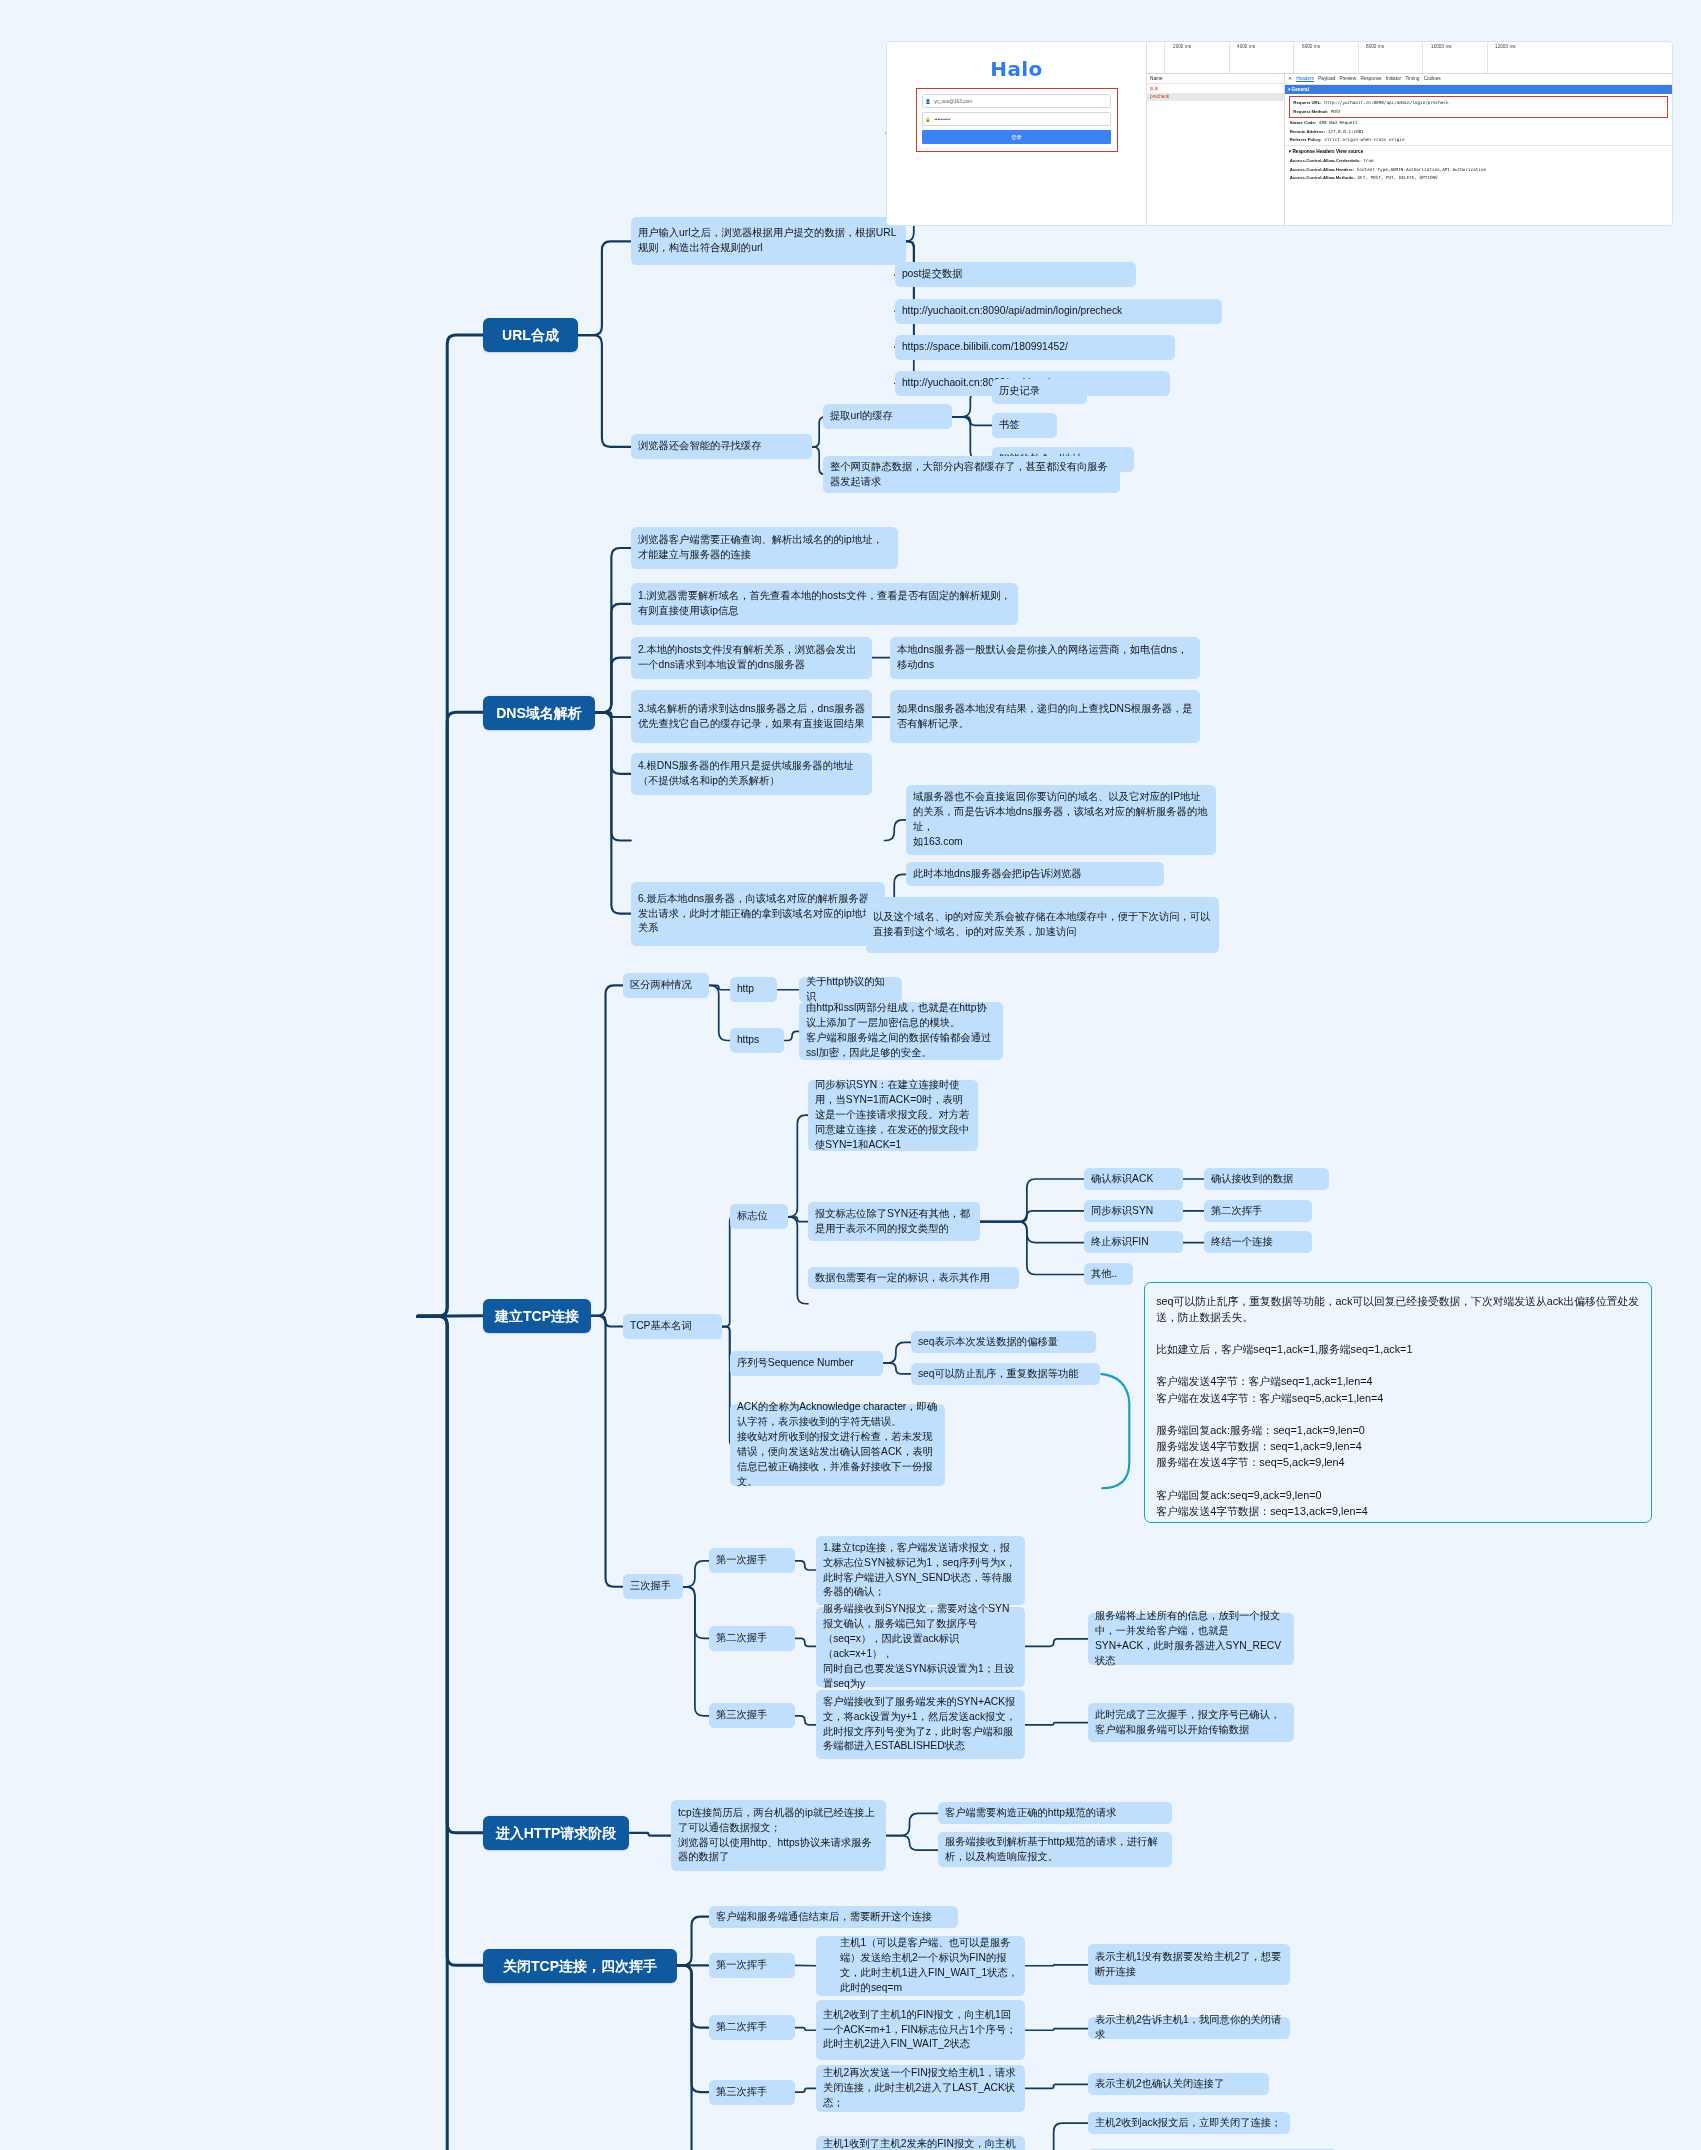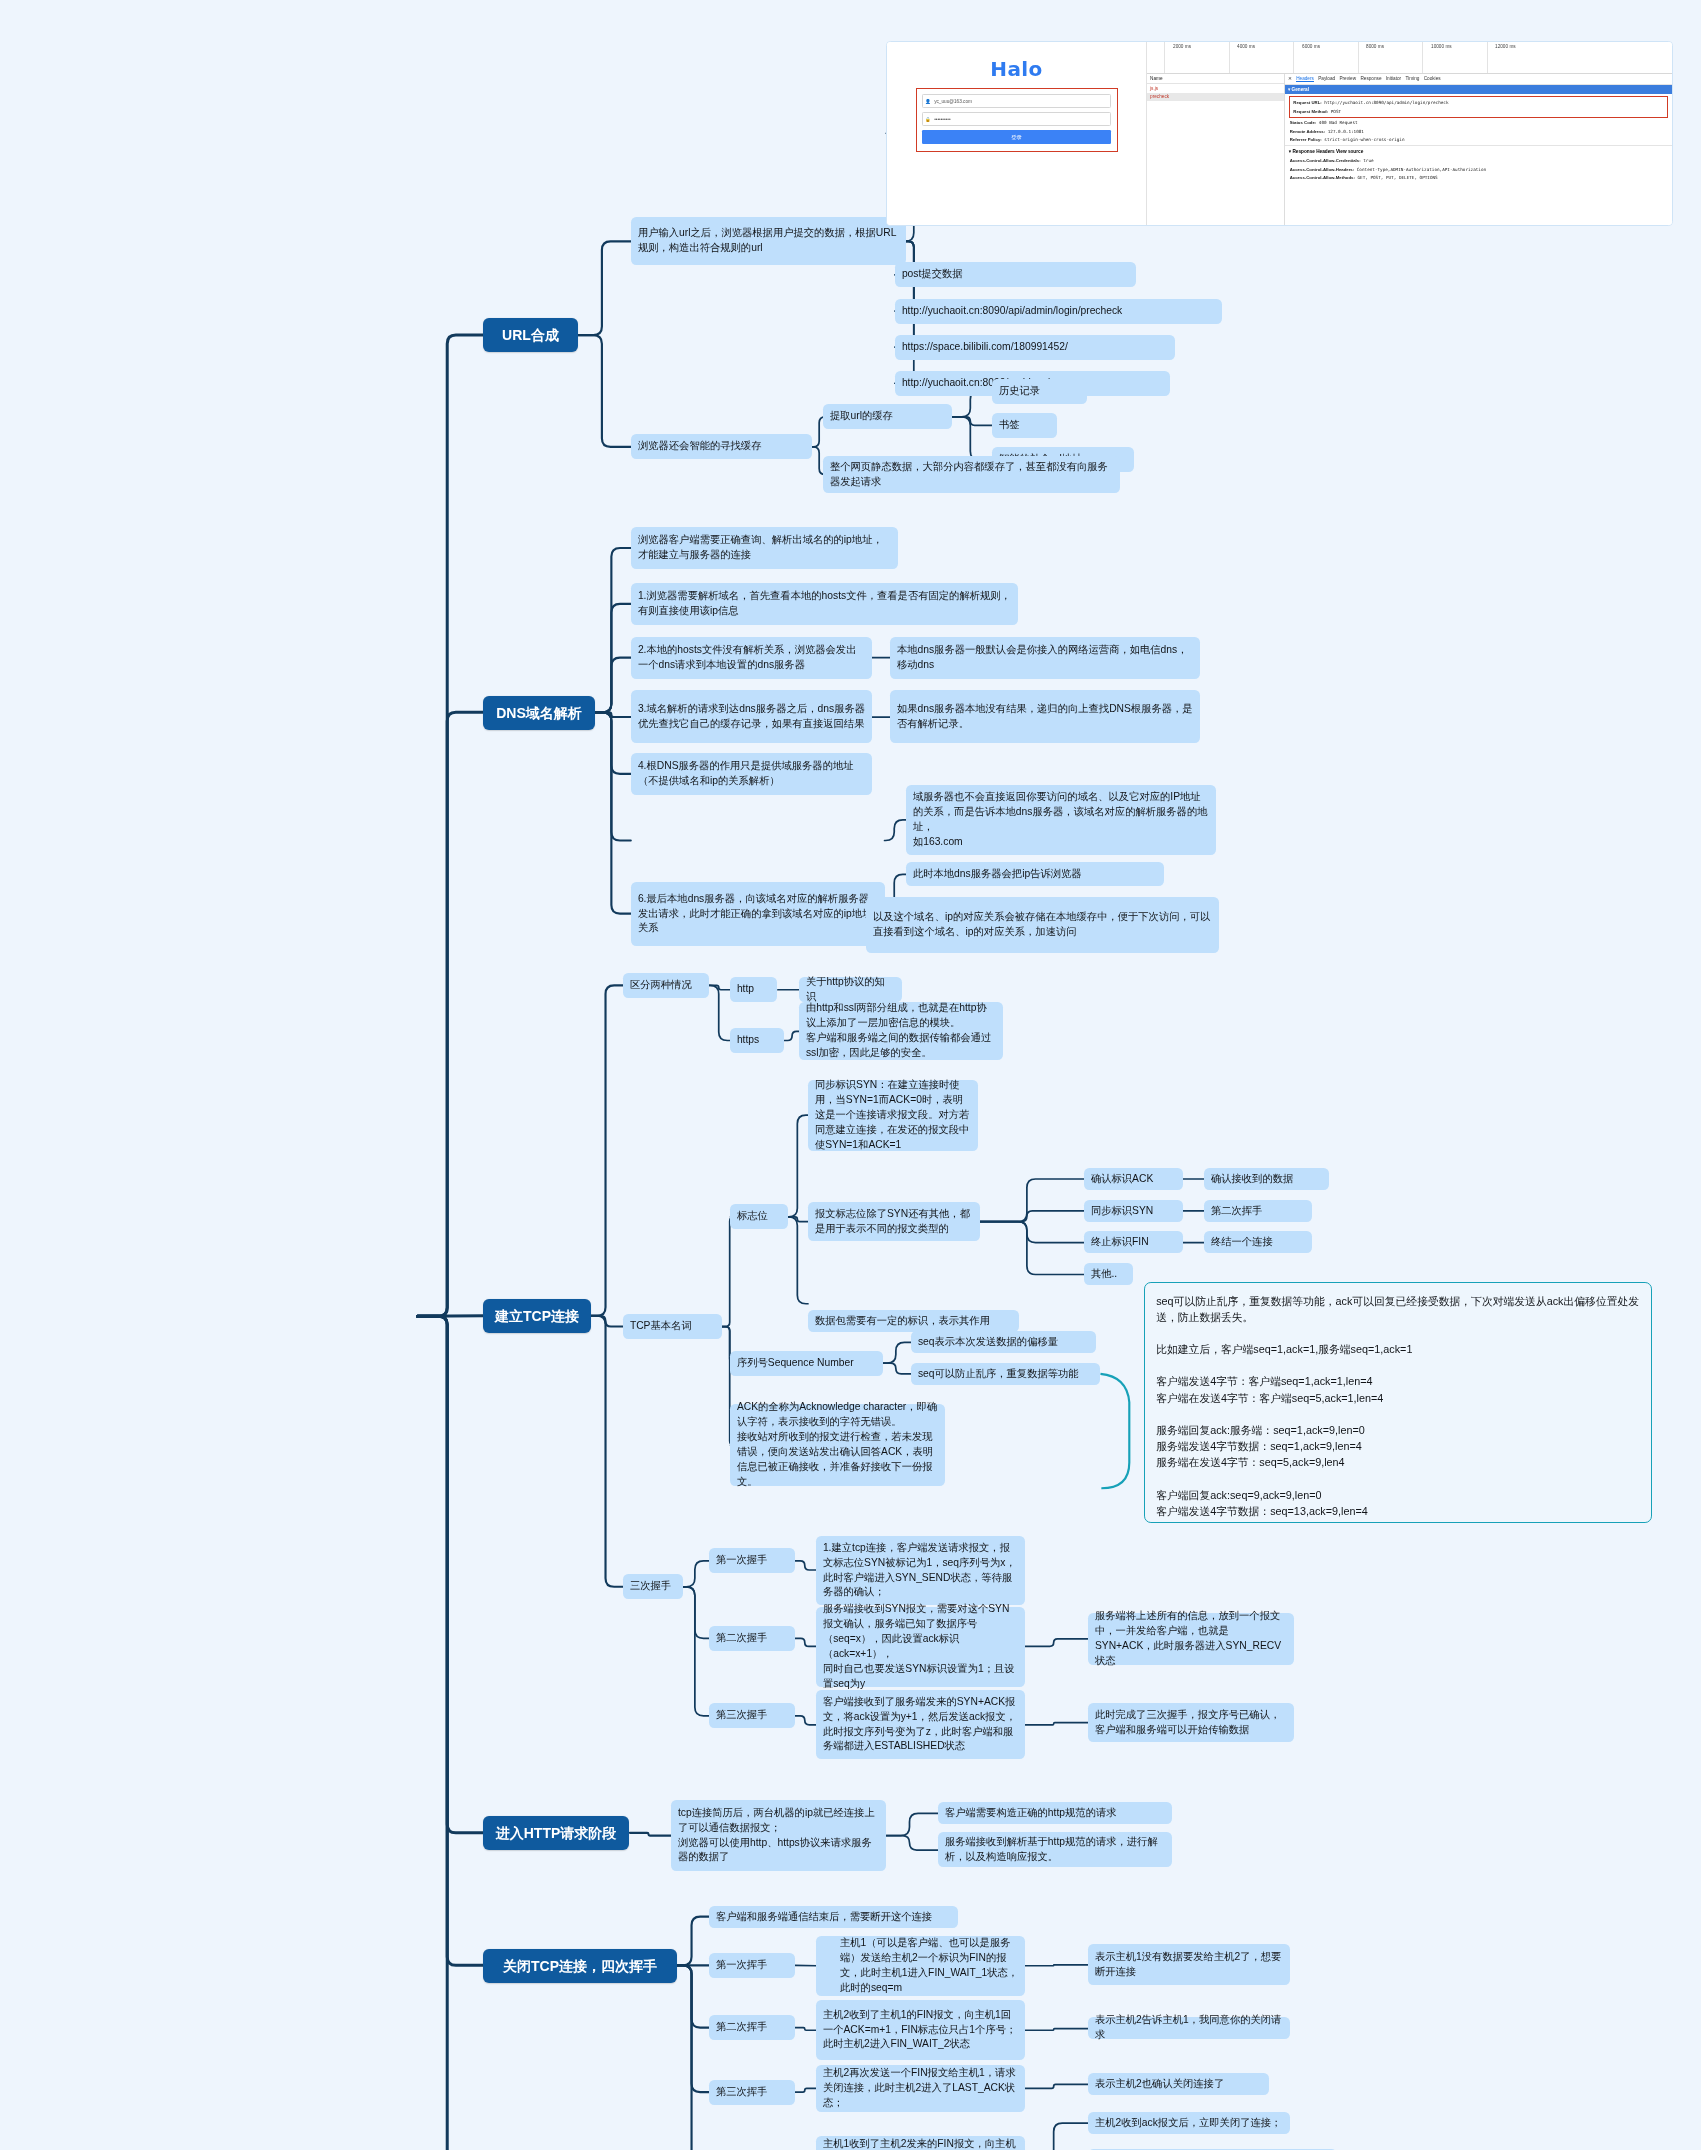--- a/index.html
+++ b/index.html
@@ -392,21 +392,21 @@
     </div>
     <div class="node leaf " style="left: 1204px; top: 1168px; width: 125px; height: 22.4px;">
       <span style="white-space: pre-line;">确认接收到的数据</span>
     </div>
     <div class="node leaf " style="left: 1204px; top: 1200px; width: 108px; height: 22.4px;">
       <span style="white-space: pre-line;">第二次挥手</span>
     </div>
     <div class="node leaf " style="left: 1204px; top: 1231px; width: 108px; height: 22.4px;">
       <span style="white-space: pre-line;">终结一个连接</span>
     </div>
-    <div class="node leaf " style="left: 808px; top: 1310px; width: 211px; height: 22.4px;">
+    <div class="node leaf " style="left: 808px; top: 1267px; width: 211px; height: 22.4px;">
       <span style="white-space: pre-line;">数据包需要有一定的标识，表示其作用</span>
     </div>
     <div class="node leaf " style="left: 730px; top: 1351px; width: 153px; height: 25px;">
       <span style="white-space: pre-line;">序列号Sequence Number</span>
     </div>
     <div class="node leaf " style="left: 911px; top: 1331px; width: 185px; height: 22.4px;">
       <span style="white-space: pre-line;">seq表示本次发送数据的偏移量</span>
     </div>
     <div class="node leaf " style="left: 911px; top: 1363px; width: 189px; height: 22.4px;">
       <span style="white-space: pre-line;">seq可以防止乱序，重复数据等功能</span>

